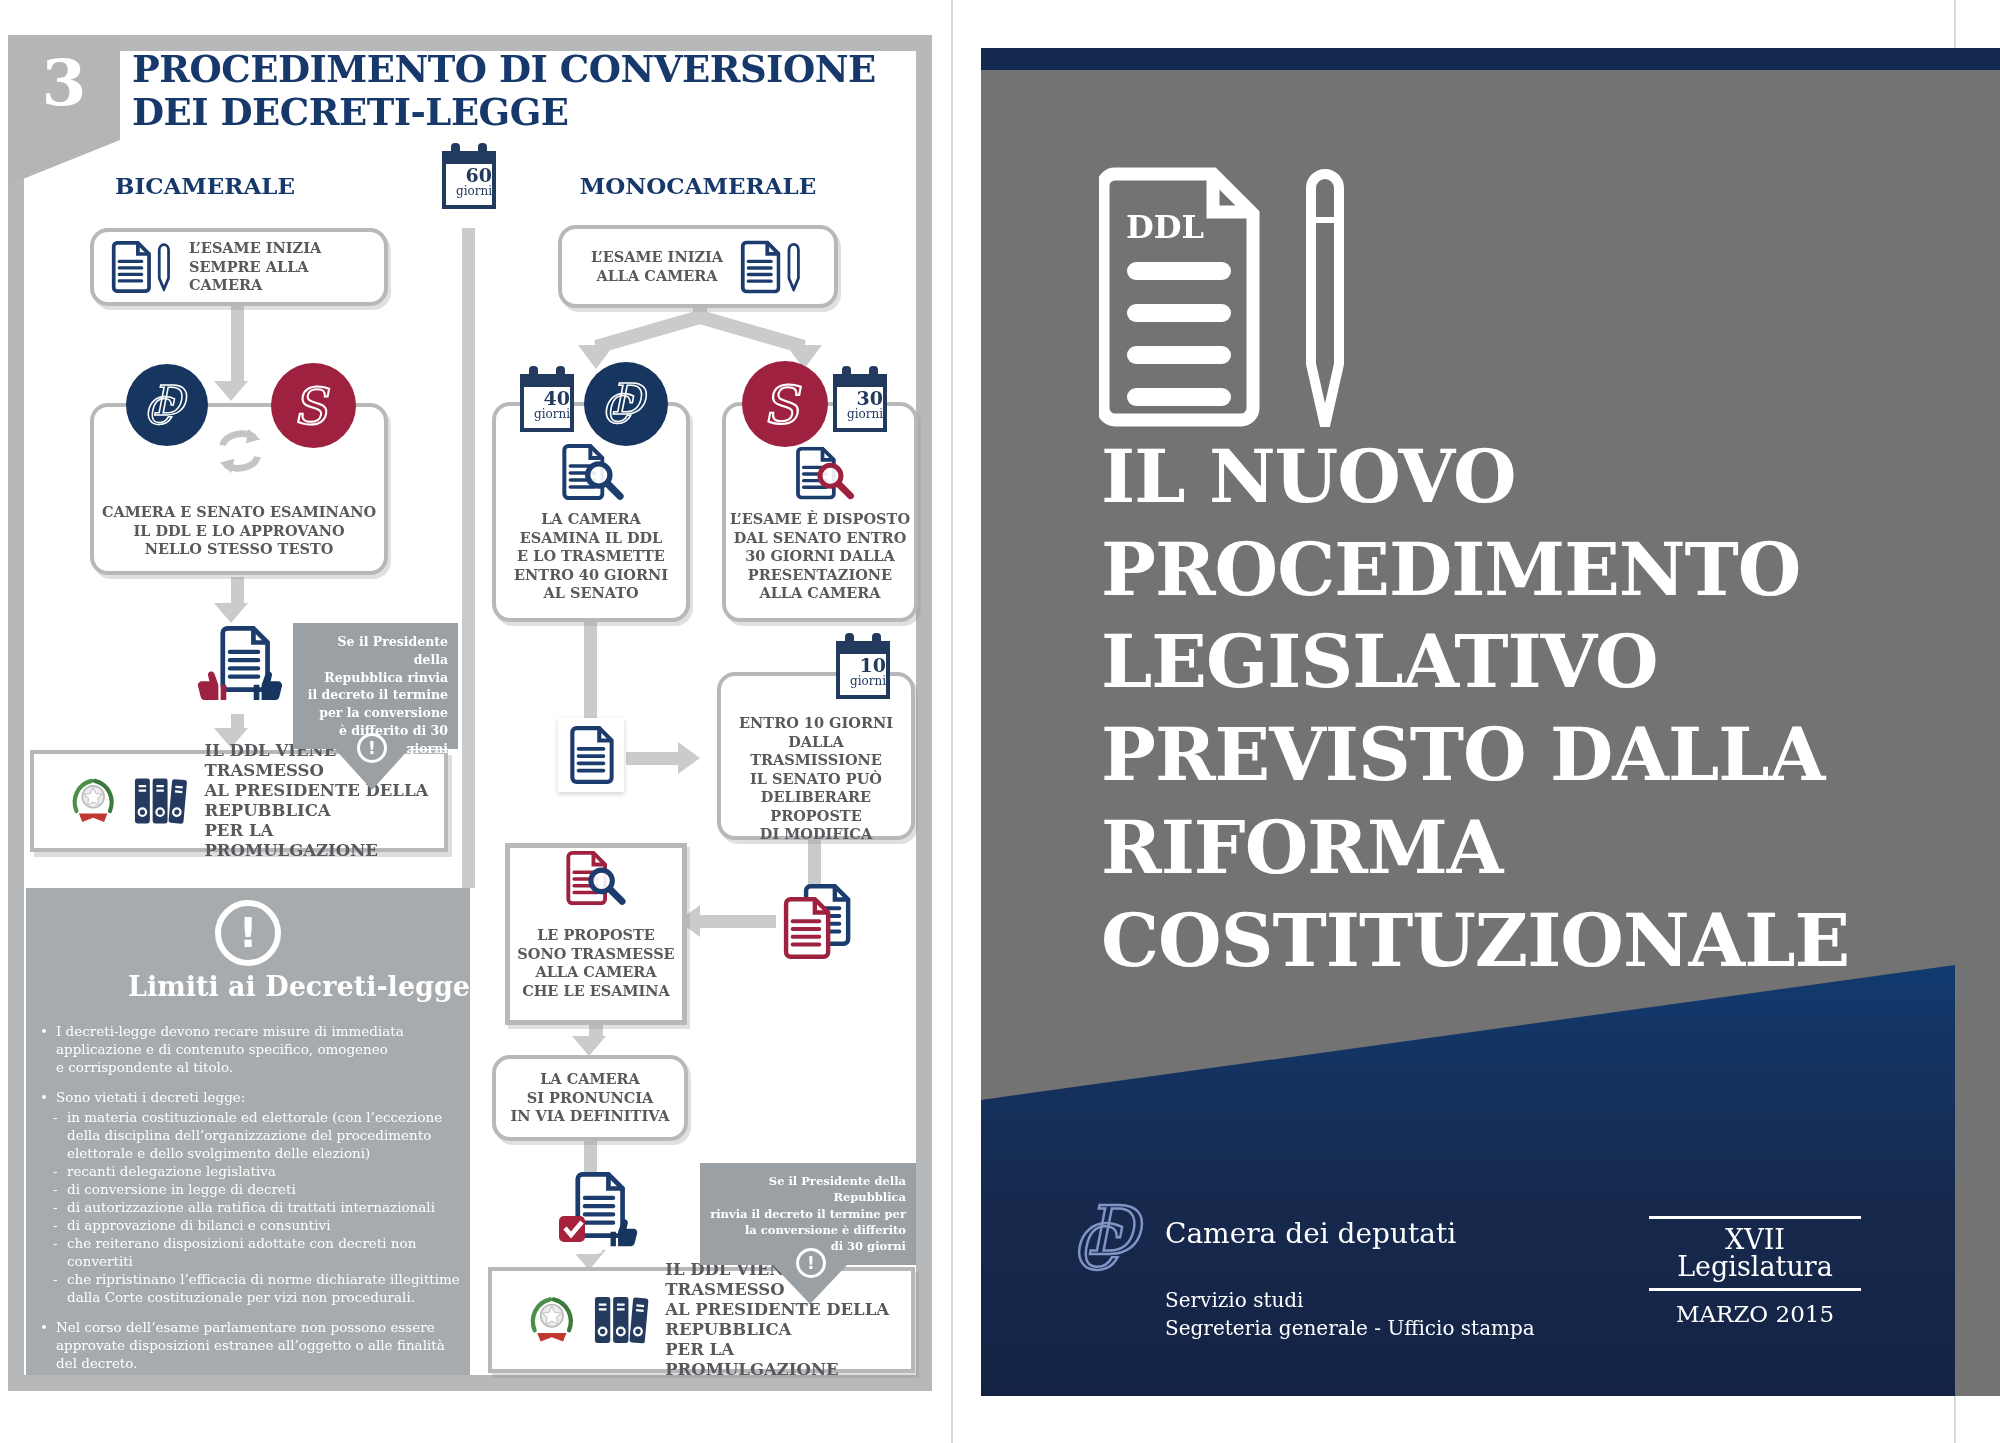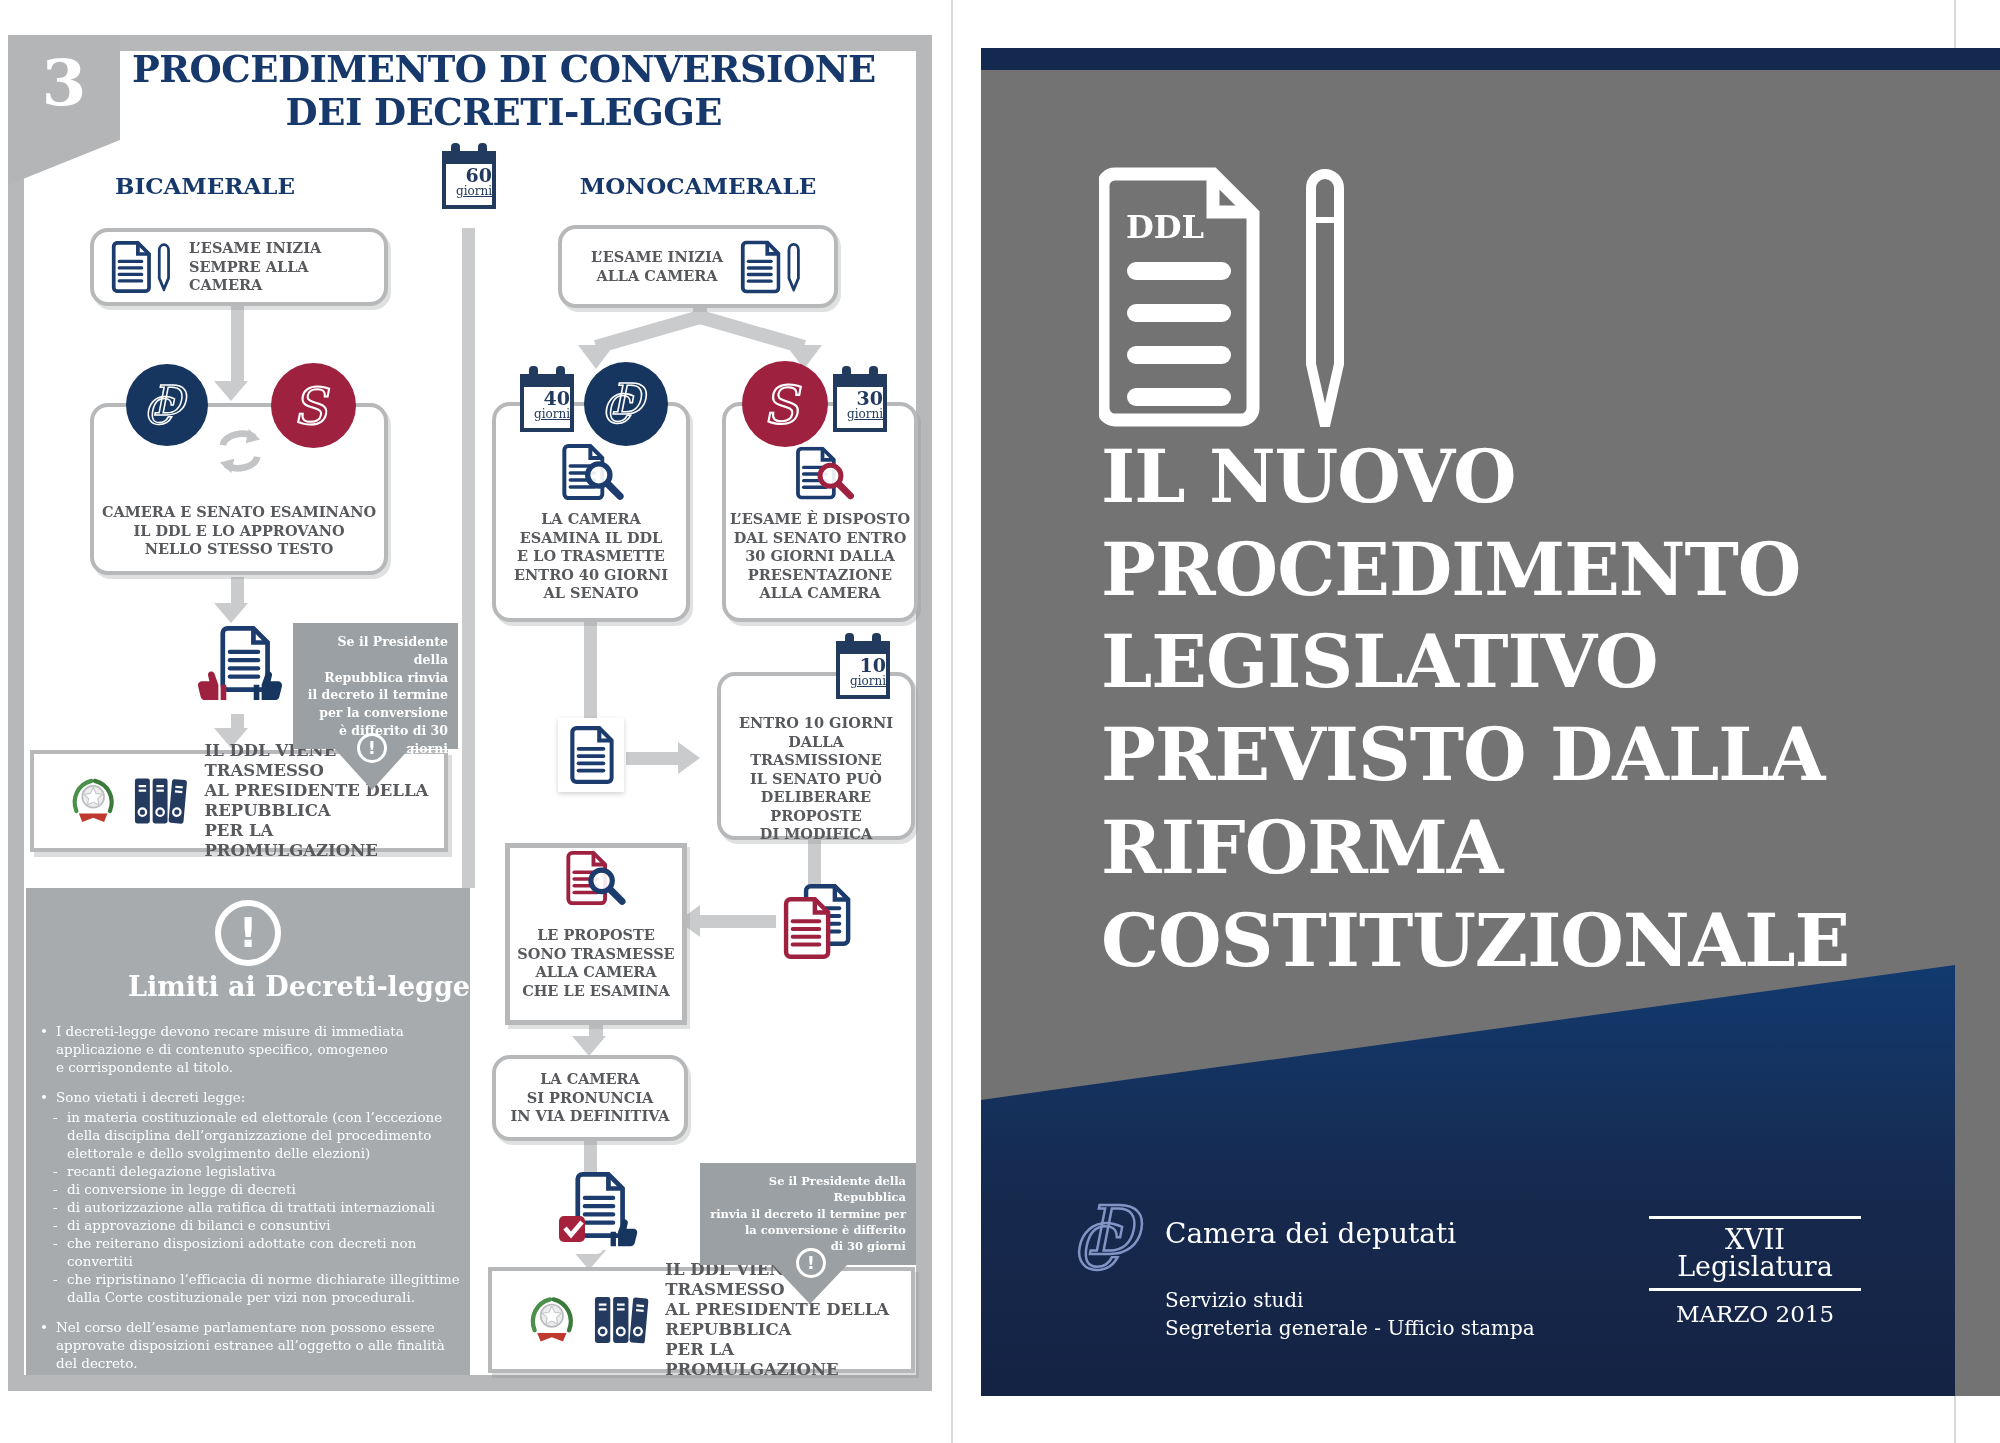--- a/index.html
+++ b/index.html
@@ -6,21 +6,21 @@
   #canvas{position:relative;width:2000px;height:1443px;background:#ffffff;overflow:hidden;
           font-family:"DejaVu Serif",serif;}
   .abs{position:absolute;}
   .pre{white-space:pre-line;}
 
   
   .lp-frame{position:absolute;left:8px;top:35px;width:924px;height:1356px;border:16px solid #b6b8ba;box-sizing:border-box;background:#fff;z-index:0;}
   .badge{position:absolute;left:8px;top:35px;width:112px;height:150px;background:#b3b5b7;z-index:8;
          clip-path:polygon(0 0,100% 0,100% 70%,0 100%);color:#fff;text-align:center;
          font:700 64px/1.5 "DejaVu Serif",serif;}
-  .lp-title{position:absolute;left:132px;top:48px;font:700 37px/1.16 "DejaVu Serif",serif;color:#16386b;letter-spacing:-0.5px;z-index:2;text-align:center;}
+  .lp-title{position:absolute;left:132px;top:48px;font:700 37px/1.16 "DejaVu Serif",serif;color:#16386b;letter-spacing:-0.5px;z-index:2;}
   .colhdr{position:absolute;top:174px;font:700 23px/1 "DejaVu Serif",serif;color:#16386b;text-align:center;z-index:2;}
 
   .timeline{position:absolute;left:462px;top:228px;width:13px;height:660px;background:#c9cbcd;z-index:1;}
 
   .fbox{position:absolute;background:#fff;border:4px solid #b6b8ba;border-radius:18px;box-sizing:border-box;
         color:#57595c;font:700 14.5px/1.28 "DejaVu Serif",serif;text-align:center;
         box-shadow:3px 4px 0 rgba(140,142,144,.28);z-index:2;}
   .sq{border-radius:0;border-width:5px;}
   .finalbox{position:absolute;background:#fff;border:4px solid #b6b8ba;box-sizing:border-box;display:flex;align-items:center;gap:16px;
             padding-left:34px;box-shadow:4px 5px 0 rgba(140,142,144,.3);z-index:2;
@@ -35,21 +35,21 @@
   .circ{position:absolute;border-radius:50%;display:flex;align-items:center;justify-content:center;z-index:4;}
   .c-navy{background:#16355f;}
   .c-red{background:#9e2240;}
 
   .cal{position:absolute;width:54px;z-index:6;}
   .cal .peg{position:absolute;top:0;width:9px;height:16px;background:#223a5e;border-radius:4px 4px 0 0;}
   .cal .p1{left:9px;} .cal .p2{left:36px;}
   .cal .body{position:absolute;top:8px;left:0;width:54px;height:58px;background:#fff;border:4px solid #223a5e;border-top-width:13px;
              box-sizing:border-box;text-align:right;color:#223a5e;}
   .cal .num{display:block;font:700 19px/20px "DejaVu Serif",serif;margin-top:1px;}
-  .cal .unit{display:block;font:400 12px/13px "DejaVu Serif",serif;text-decoration:underline;}
+  .cal .unit{display:block;font:400 12px/13px "DejaVu Serif",serif;}
 
   .note{position:absolute;background:#9aa0a4;color:#fff;font:700 12.5px/1.42 "DejaVu Serif",serif;box-sizing:border-box;padding:10px 10px;z-index:6;text-align:right;}
   .notetri{position:absolute;width:0;height:0;border-left:38px solid transparent;border-right:38px solid transparent;border-top:42px solid #9aa0a4;z-index:6;}
   .excl{position:absolute;border:3px solid #fff;border-radius:50%;width:30px;height:30px;box-sizing:border-box;color:#fff;
         display:flex;align-items:center;justify-content:center;font:700 17px/1 "DejaVu Sans",sans-serif;z-index:7;}
 
   .limiti{position:absolute;left:26px;top:888px;width:444px;height:487px;background:#a7abae;z-index:3;color:#fff;box-sizing:border-box;}
   .limiti .bigexcl{position:absolute;left:189px;top:12px;width:66px;height:66px;border:6px solid #fff;border-radius:50%;box-sizing:border-box;
         display:flex;align-items:center;justify-content:center;font:700 40px/1 "DejaVu Sans",sans-serif;}
   .limiti h2{position:absolute;left:0;top:84px;width:100%;margin:0;text-align:right;font:700 27px/1.1 "DejaVu Serif",serif;}

